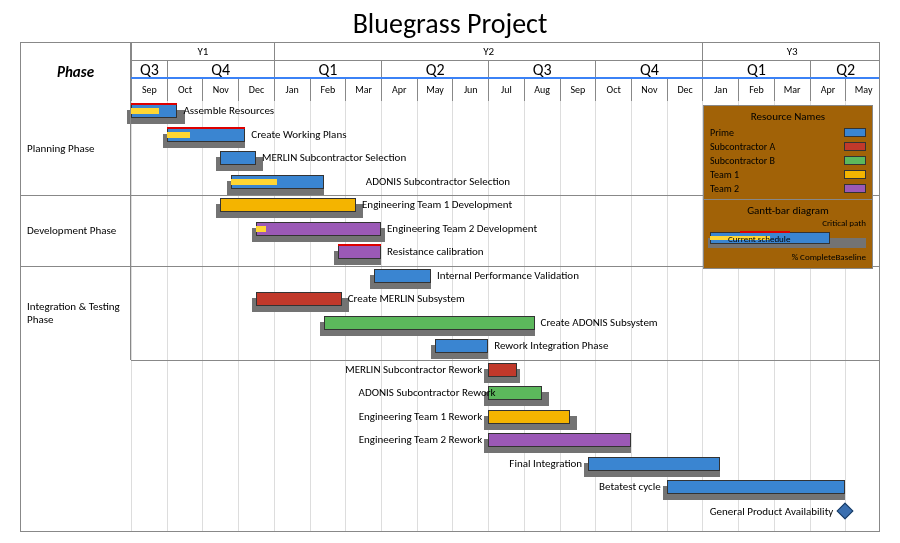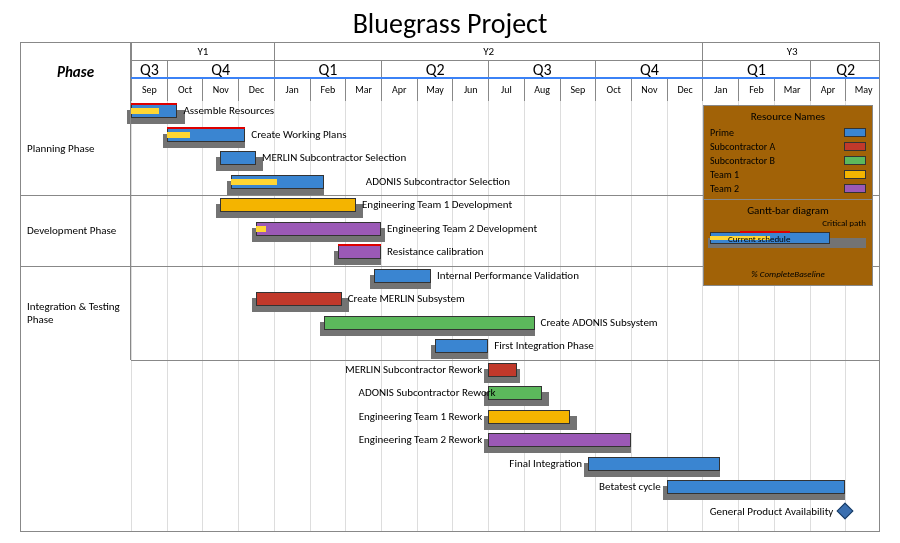--- a/index.html
+++ b/index.html
@@ -31,21 +31,21 @@
   .legend .lt { text-align: center; font-size: 11px; margin-bottom: 2px; }
   .legend .lr { display: flex; justify-content: space-between; align-items: center; height: 14px; }
   .legend .sw { width: 22px; height: 9px; border: 1px solid #333; }
   .legend .sep { border-top: 1px solid #888; margin: 4px -6px; }
   .legend .glabel { text-align: center; font-size: 11px; }
   .legend .gbar-ex { position: relative; height: 20px; margin-top: 2px; }
   .legend .gbar-ex .bl { position: absolute; left: -2px; top: 8px; height: 10px; width: 158px; background: #737373; }
   .legend .gbar-ex .cb { position: absolute; left: 0; top: 2px; height: 12px; width: 120px; background: #3a85d1; border: 1px solid #333; }
   .legend .gbar-ex .pg { position: absolute; left: 0; top: 6px; height: 4px; width: 60px; background: #ffd633; }
   .legend .gbar-ex .cp { position: absolute; left: 30px; top: 1px; height: 2px; width: 50px; background: #d00; }
-  .legend .gfoot { display: flex; justify-content: center; font-size: 9px; margin-top: 18px; font-style: italic; }
+  .legend .gfoot { display: flex; justify-content: flex-end; font-size: 9px; margin-top: 1px; }
   .c-prime  { background: #3a85d1; }
   .c-suba   { background: #c1392b; }
   .c-subb   { background: #5cb85c; }
   .c-team1  { background: #f4b400; }
   .c-team2  { background: #9b59b6; }
 </style>
 </head>
 <body>
 
 <div class="chart-wrap">
@@ -168,21 +168,21 @@
             <div class="tlabel" style="left: 91.7143px;">Create MERLIN Subsystem</div>
           </div>
           <div class="task" style="left: 192.857px; top: 214.5px; width: 210.714px;">
             <div class="baseline" style="width: 214.714px;"></div>
             <div class="bar c-subb" style="width: 210.714px;"></div>
             <div class="tlabel" style="left: 216.714px;">Create ADONIS Subsystem</div>
           </div>
           <div class="task" style="left: 303.571px; top: 238px; width: 53.5714px;">
             <div class="baseline" style="width: 57.5714px;"></div>
             <div class="bar c-prime" style="width: 53.5714px;"></div>
-            <div class="tlabel" style="left: 59.5714px;">First Integration Phase</div>
+            <div class="tlabel" style="left: 59.5714px;">Rework Integration Phase</div>
           </div>
           <div class="task" style="left: 357.143px; top: 261.5px; width: 28.5714px;">
             <div class="baseline" style="width: 36.1429px;"></div>
             <div class="bar c-suba" style="width: 28.5714px;"></div>
             <div class="tlabel" style="right: 34.5714px;">MERLIN Subcontractor Rework</div>
           </div>
           <div class="task" style="left: 357.143px; top: 285px; width: 67px;">
             <div class="baseline" style="width: 64.7143px;"></div>
             <div class="bar c-subb" style="width: 53.5714px;"></div>
             <div class="tlabel" style="right: 59.5714px;">ADONIS Subcontractor Rework</div>

